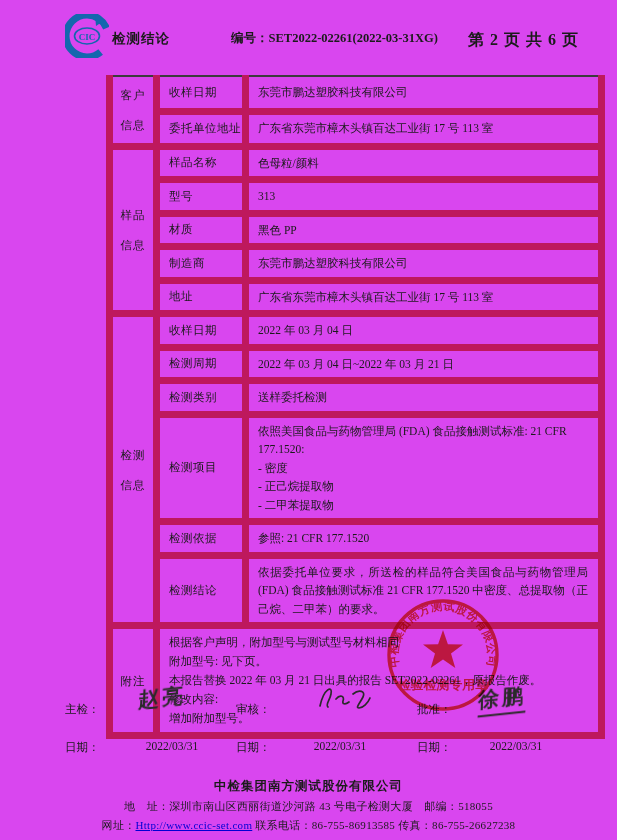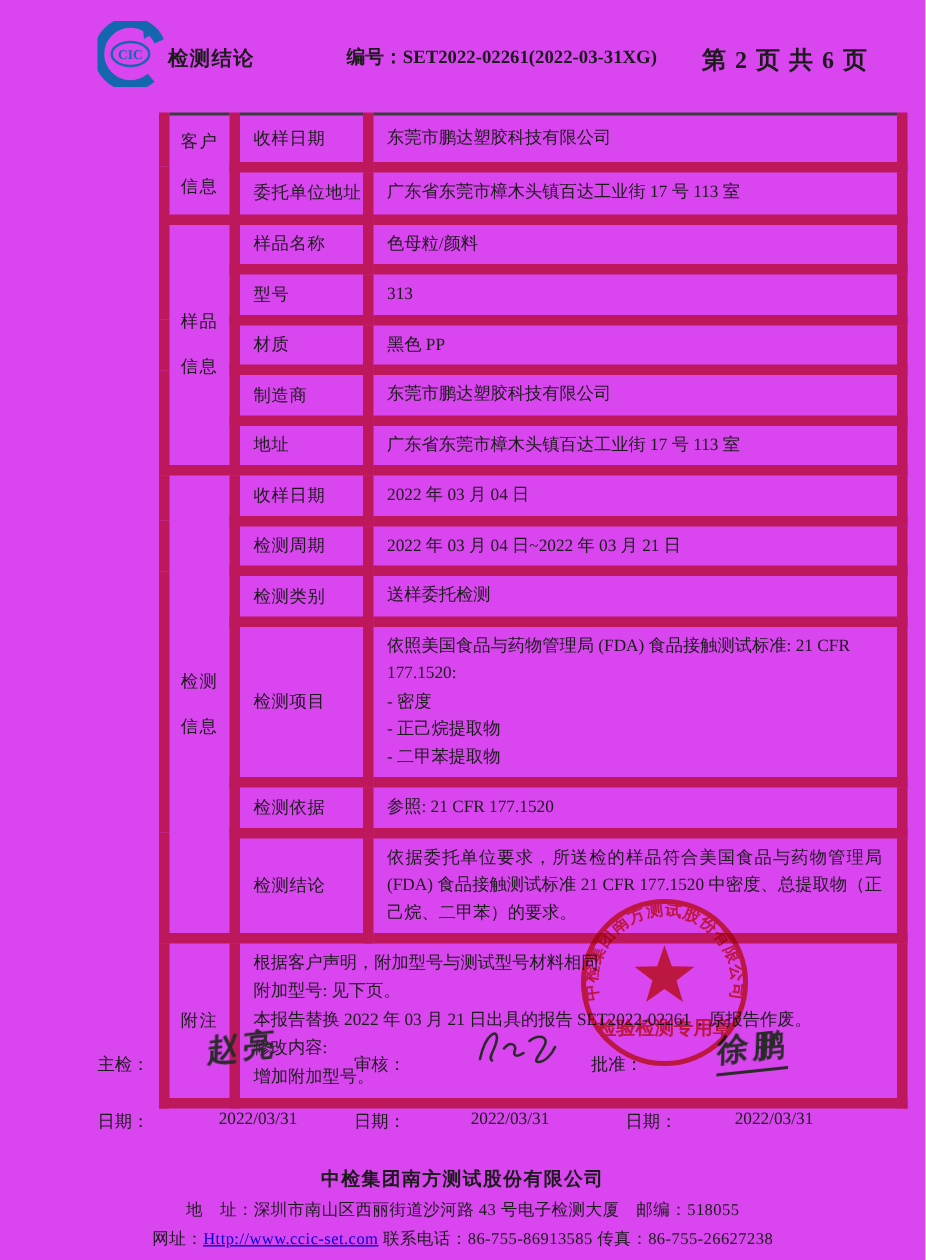--- a/index.html
+++ b/index.html
@@ -166,21 +166,21 @@
 
   <div class="sig-area">
     <span class="sig-label" style="left:65px;  top:14px">主检：</span>
     <span class="sig-name" style="left:138px">赵亮</span>
 
     <span class="sig-label" style="left:236px; top:14px">审核：</span>
     <svg class="scribble" style="left:312px" width="62" height="38" viewBox="0 0 62 38">
       <path d="M8 26 C12 8 21 5 19 14 C18 20 13 25 16 27 M24 19 C28 14 33 16 31 21 C30 24 33 25 37 22 M41 14 C47 9 54 11 51 17 C48 23 43 28 47 28 C51 28 56 23 58 18" fill="none" stroke="#2a2a2a" stroke-width="1.7" stroke-linecap="round"></path>
     </svg>
 
-    <span class="sig-label" style="left:394px; top:14px">批准：</span>
+    <span class="sig-label" style="left:417px; top:14px">批准：</span>
     <span class="sig-name sig-underline" style="left:478px">徐鹏</span>
 
     <span class="date-label" style="left:65px">日期：</span>
     <span class="date-val" style="left:112px">2022/03/31</span>
     <span class="date-label" style="left:236px">日期：</span>
     <span class="date-val" style="left:280px">2022/03/31</span>
     <span class="date-label" style="left:417px">日期：</span>
     <span class="date-val" style="left:456px">2022/03/31</span>
   </div>
 

